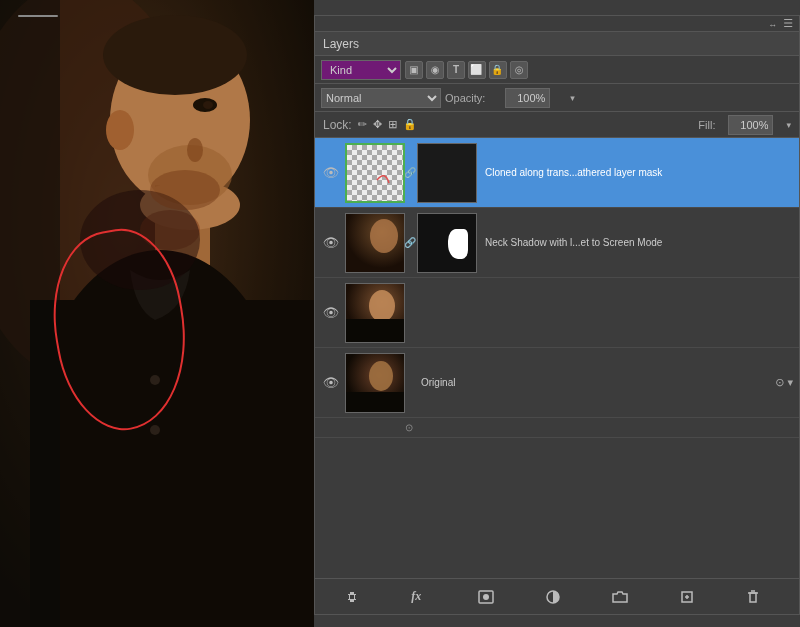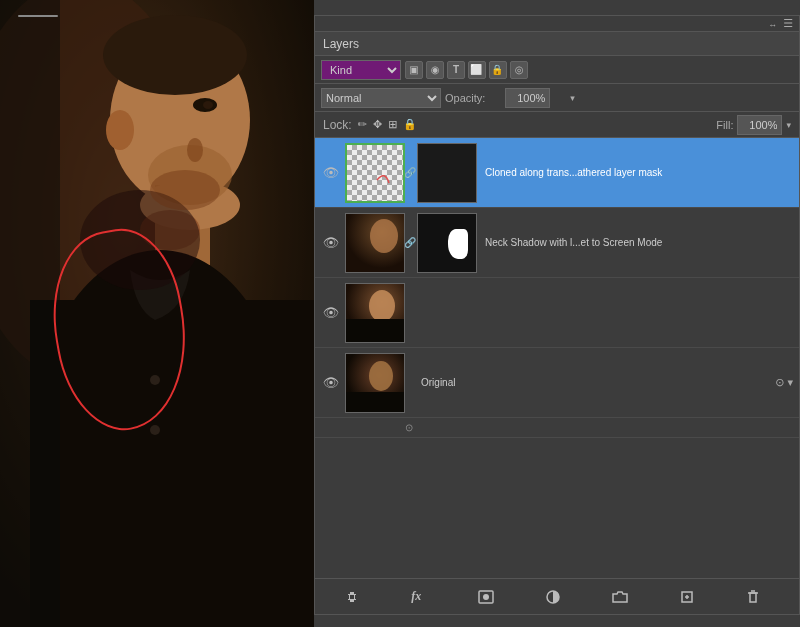--- a/index.html
+++ b/index.html
@@ -114,21 +114,21 @@
       gap: 6px;
       border-bottom: 1px solid #555;
       height: 26px;
     }
     .lock-label { font-size: 12px; color: #aaa; }
     .lock-icon {
       font-size: 11px; color: #bbb; cursor: pointer;
     }
     .fill-section {
       margin-left: auto;
-      display: flex; align-items: center; gap: 4px; justify-content: center;
+      display: flex; align-items: center; gap: 13px; justify-content: center;
     }
     .fill-label { font-size: 11px; color: #aaa; }
     .fill-input {
       background: #555;
       border: 1px solid #666;
       color: #ccc;
       font-size: 11px;
       width: 45px; height: 20px;
       text-align: right;
       padding: 0 4px;

